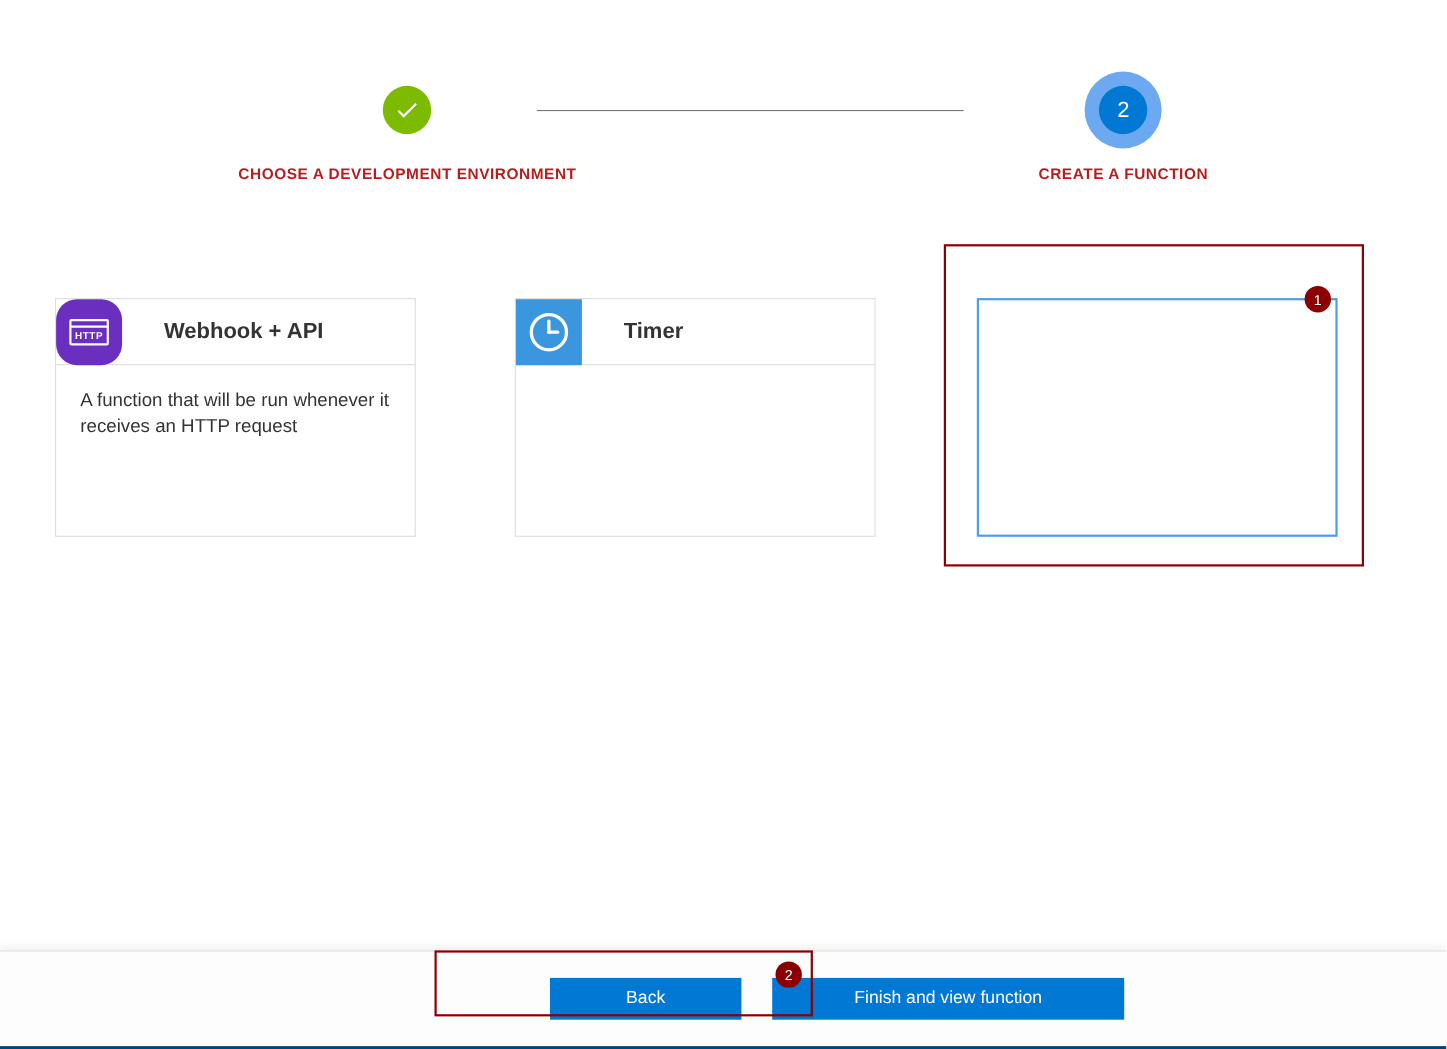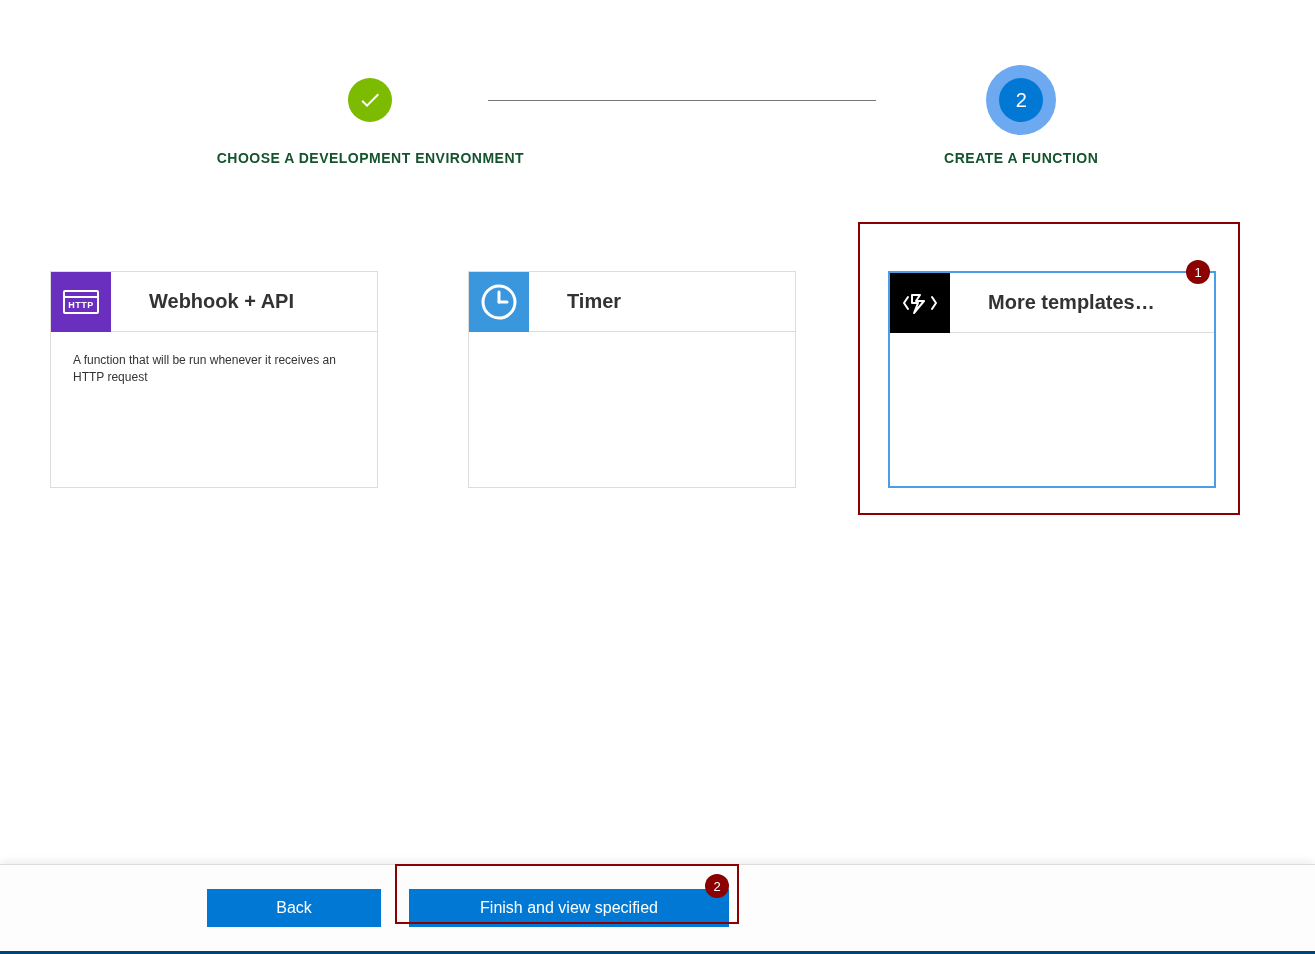--- a/index.html
+++ b/index.html
@@ -77,21 +77,21 @@
       display: flex;
       align-items: center;
       justify-content: center;
       color: #fff;
       font-size: 20px;
       font-weight: 400;
     }
     .step-label {
       font-size: 14px;
       font-weight: 700;
-      color: #14532d;
+      color: #b91c1c;
       letter-spacing: 0.5px;
       text-transform: uppercase;
     }
     .stepper-line {
       position: absolute;
       height: 1px;
       background: #777;
       top: 35px;
       z-index: 1;
     }
@@ -121,37 +121,38 @@
     .card-icon {
       width: 60px;
       height: 60px;
       display: flex;
       align-items: center;
       justify-content: center;
       flex-shrink: 0;
     }
     .card-icon-http {
       background: #6b2fbf;
+      border-radius: 19px;
     }
     .card-icon-timer {
       background: #3a96dd;
     }
     .card-icon-more {
       background: #000;
     }
     .card-title {
       font-size: 20px;
       font-weight: 600;
       color: #333;
       padding-left: 38px;
     }
     .card-body {
       padding: 20px 22px 20px 22px;
       min-height: 155px;
-      font-size: 12px;
+      font-size: 17px;
       color: #333;
       line-height: 1.4;
     }
     .annotation-box {
       position: absolute;
       border: 2px solid #8B0000;
     }
     .annotation-box-1 {
       top: 222px;
       left: 858px;
@@ -190,21 +191,21 @@
       bottom: 0;
       left: 0;
       right: 0;
       height: 90px;
       background: #fdfdfd;
       border-top: 1px solid #ddd;
       border-bottom: 3px solid #004578;
       box-shadow: 0 -3px 8px rgba(0,0,0,0.07);
       display: flex;
       align-items: center;
-      justify-content: flex-start;
+      justify-content: center;
       padding-left: 207px;
     }
     .btn {
       height: 38px;
       border: none;
       background: #0078d4;
       color: #fff;
       font-size: 16px;
       font-weight: 500;
       cursor: pointer;
@@ -268,39 +269,29 @@
             <circle cx="20" cy="20" r="16" fill="none" stroke="#fff" stroke-width="3"></circle>
             <line x1="20" y1="20" x2="20" y2="10" stroke="#fff" stroke-width="3" stroke-linecap="round"></line>
             <line x1="20" y1="20" x2="28" y2="20" stroke="#fff" stroke-width="3" stroke-linecap="round"></line>
           </svg>
         </div>
         <div class="card-title">Timer</div>
       </div>
     </div>
 
     <div class="card card-highlighted" style="margin-left:2px;">
-      <div class="card-header">
-        <div class="card-icon card-icon-more">
-          <svg width="40" height="40" viewBox="0 0 40 40">
-            <path d="M12 12 L20 12 L16 18 L24 18 L14 30 L18 20 L12 20 Z" fill="none" stroke="#fff" stroke-width="2" stroke-linejoin="round"></path>
-            <path d="M8 14 L4 20 L8 26" fill="none" stroke="#fff" stroke-width="2" stroke-linecap="round" stroke-linejoin="round"></path>
-            <path d="M32 14 L36 20 L32 26" fill="none" stroke="#fff" stroke-width="2" stroke-linecap="round" stroke-linejoin="round"></path>
-          </svg>
-        </div>
-        <div class="card-title">More templates…</div>
-      </div>
     </div>
 
   </div>
 </div>
 
 <div class="annotation-box annotation-box-1">
   <div class="annotation-badge badge-1" style="top:36px; right:28px;">1</div>
 </div>
 
 <div class="footer-bar">
   <button class="btn btn-back">Back</button>
-  <button class="btn btn-finish">Finish and view specified</button>
+  <button class="btn btn-finish">Finish and view function</button>
 </div>
 
 <div class="annotation-box annotation-box-2">
   <div class="annotation-badge badge-2">2</div>
 </div>
 
 </body></html>

